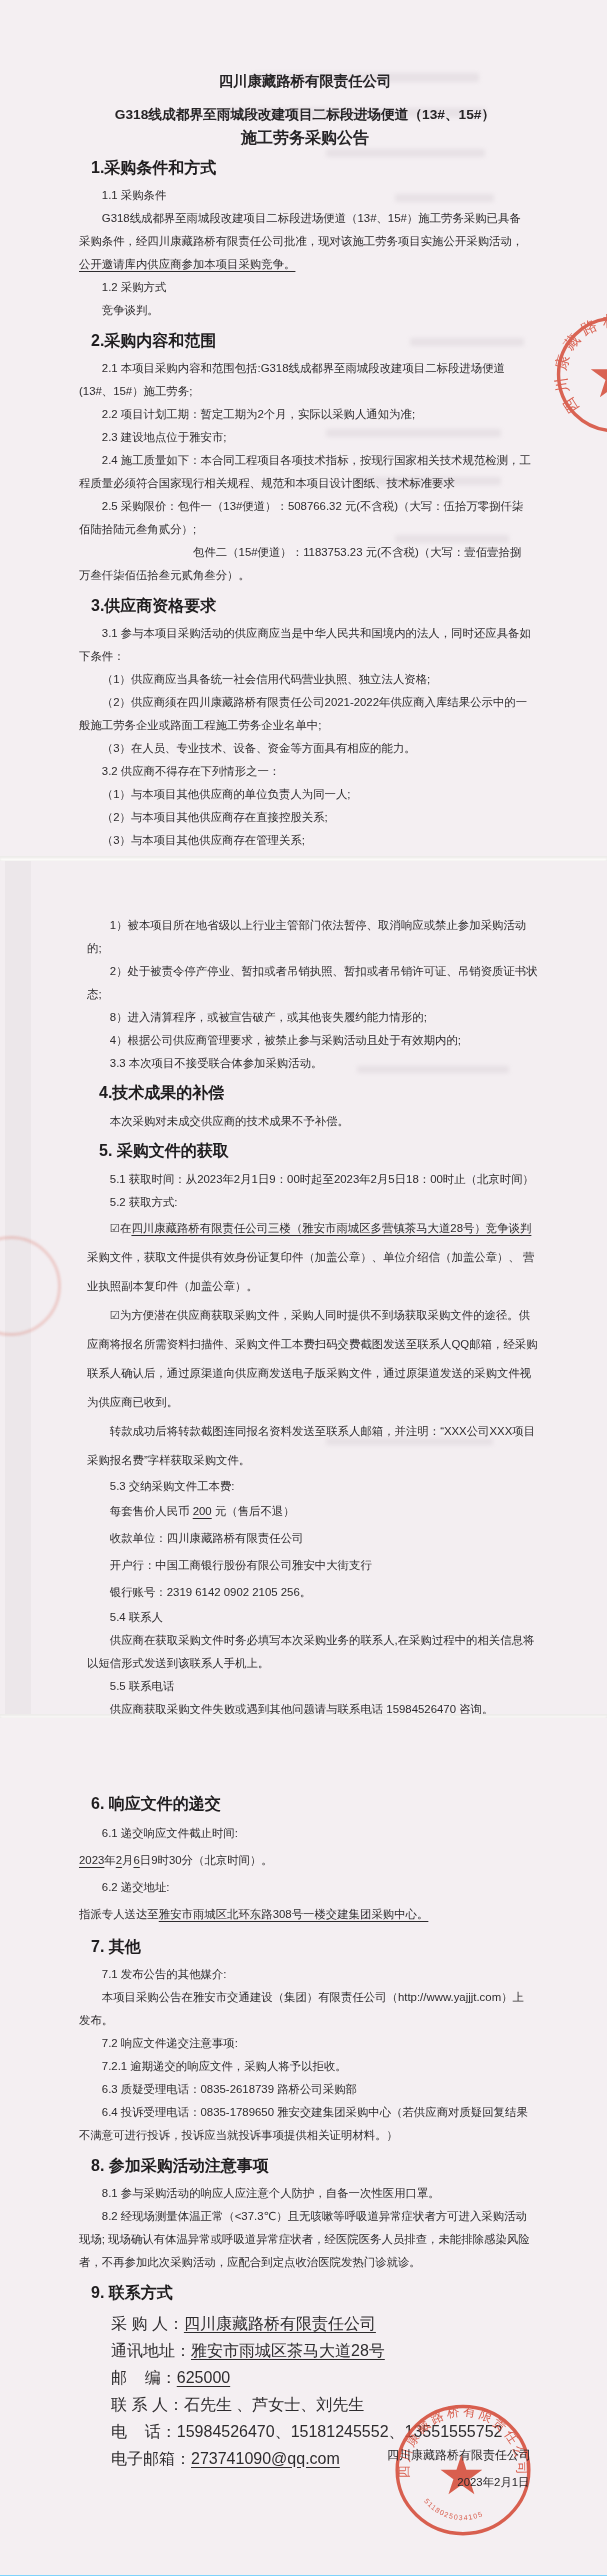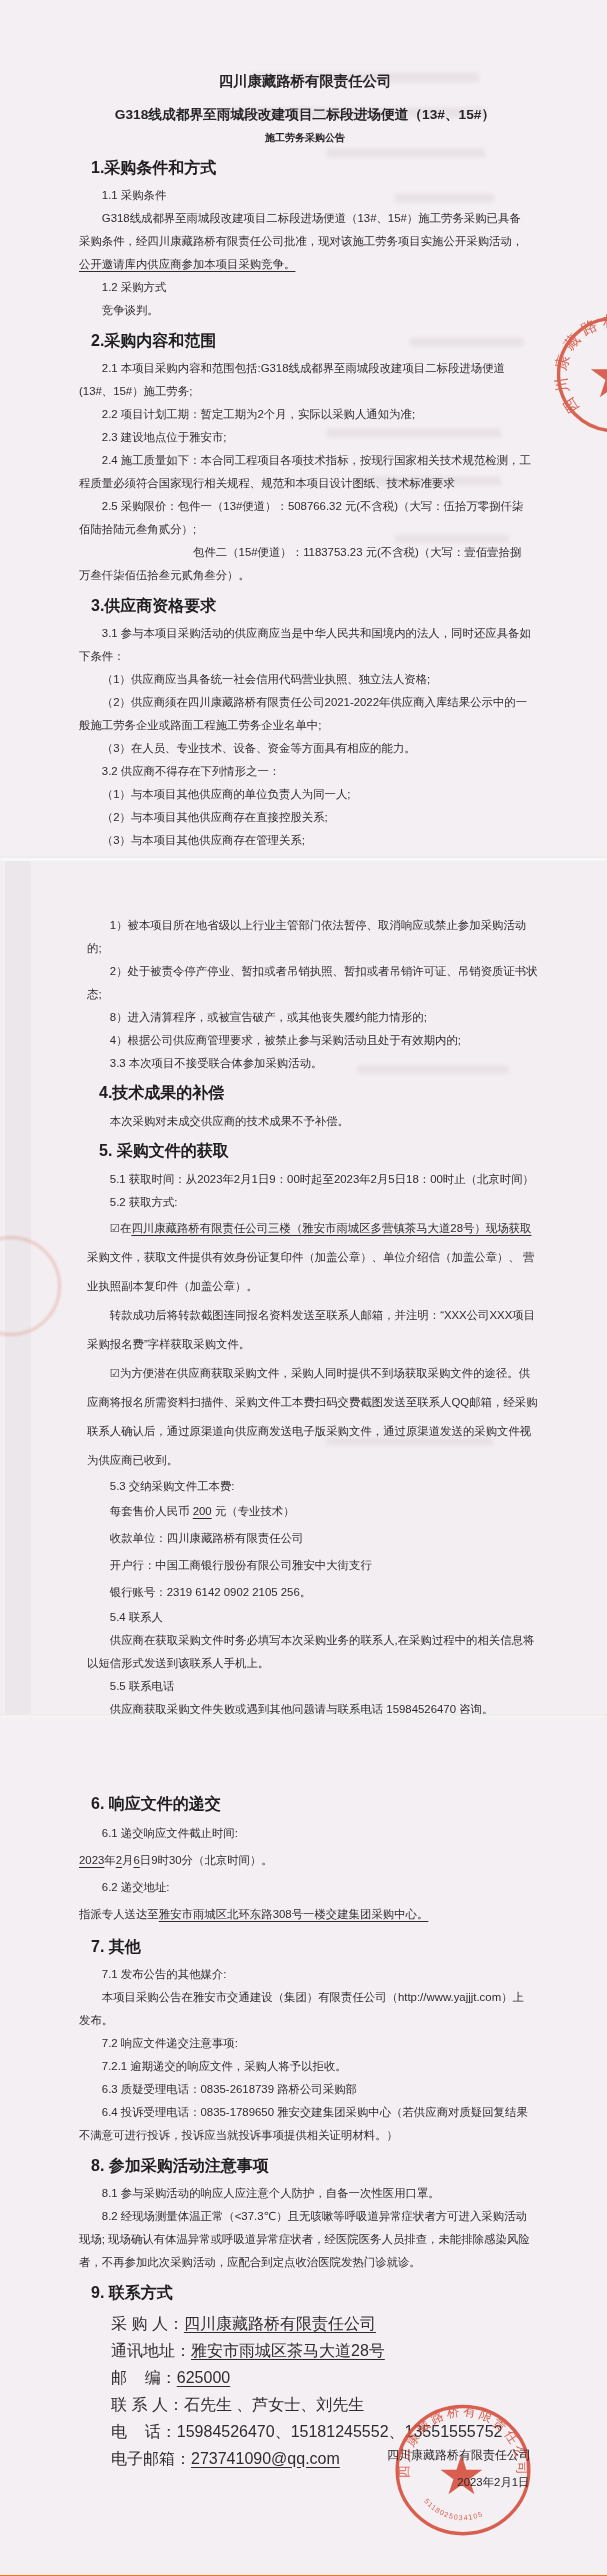--- a/index.html
+++ b/index.html
@@ -1,27 +1,27 @@
 <!DOCTYPE html>
 <html style="font-size:12px"><head>
 <meta charset="utf-8">
 <style>
   html,body{margin:0;padding:0;}
   body{background:#e9e5e7;font-family:"Liberation Sans","DejaVu Sans",sans-serif;}
-  #scan{position:relative;width:607px;height:2576px;margin:0 auto;background:#f97316;overflow:hidden;}
+  #scan{position:relative;width:607px;height:2576px;margin:0 auto;background:#7dd3fc;overflow:hidden;}
   .pg{position:relative;width:607px;overflow:hidden;background:#f4eff2;color:#2e2c2e;}
   .pg1{height:856px;padding:0;box-sizing:border-box;}
   .pg2{height:853px;background:#f3eef1;padding-left:8px;}
   .pg3{height:857px;background:#f4eff2;}
   .gap{height:4.6px;background:#fdfcfa;box-shadow:inset 0 2.3px 2.3px rgba(0,0,0,.07), inset 0 -0.8px 0.8px rgba(0,0,0,.04);}
   .inner{position:relative;padding:0 76px 0 79px;}
   .t{font-weight:bold;text-align:center;color:#262426;}
   .t1{font-size:14.4px;line-height:21px;margin:0 0 13px 0;}
   .t2{font-size:13.7px;line-height:20.5px;margin:0 0 2px 0;}
-  .t3{font-size:10px;line-height:20.5px;margin:0 0 7.6px 0;}
+  .t3{font-size:16px;line-height:20.5px;margin:0 0 7.6px 0;}
   .sec{font-size:16px;font-weight:bold;color:#1f1d1f;line-height:23px;margin:6.8px 0 5.3px 12px;}
   .b{font-size:11.4px;line-height:23px;margin:0;color:#2e2c2e;}
   .ind{text-indent:2em;}
   .ind10{text-indent:10em;}
   .lh36{line-height:27px;}
   .lh40{line-height:29px;}
   .u{text-decoration:underline;text-underline-offset:3px;}
   .crow{font-size:16px;line-height:27px;margin:0 0 0 2em;}
   .clabel{white-space:pre;}
   .sign{position:absolute;right:76px;top:729px;text-align:right;z-index:4;}
@@ -107,25 +107,25 @@
       <p class="b ind">8）进入清算程序，或被宣告破产，或其他丧失履约能力情形的;</p>
       <p class="b ind">4）根据公司供应商管理要求，被禁止参与采购活动且处于有效期内的;</p>
       <p class="b ind">3.3 本次项目不接受联合体参加采购活动。</p>
 
       <h2 class="sec">4.技术成果的补偿</h2>
       <p class="b ind">本次采购对未成交供应商的技术成果不予补偿。</p>
 
       <h2 class="sec">5. 采购文件的获取</h2>
       <p class="b ind">5.1 获取时间：从2023年2月1日9：00时起至2023年2月5日18：00时止（北京时间）</p>
       <p class="b ind">5.2 获取方式:</p>
-      <p class="b ind lh40"><span>☑</span><span>在</span><span class="u">四川康藏路桥有限责任公司三楼（雅安市雨城区多营镇茶马大道28号）现场获取</span><span>采购文件，获取文件提供有效身份证复印件（加盖公章）、单位介绍信（加盖公章）、 营业执照副本复印件（加盖公章）。</span></p>
+      <p class="b ind lh40"><span>☑</span><span>在</span><span class="u">四川康藏路桥有限责任公司三楼（雅安市雨城区多营镇茶马大道28号）竞争谈判</span><span>采购文件，获取文件提供有效身份证复印件（加盖公章）、单位介绍信（加盖公章）、 营业执照副本复印件（加盖公章）。</span></p>
+      <p class="b ind lh40"><span>☑</span><span>为方便潜在供应商获取采购文件，采购人同时提供不到场获取采购文件的途径。供应商将报名所需资料扫描件、采购文件工本费扫码交费截图发送至联系人QQ邮箱，经采购联系人确认后，通过原渠道向供应商发送电子版采购文件，通过原渠道发送的采购文件视为供应商已收到。</span></p>
       <p class="b ind lh40">转款成功后将转款截图连同报名资料发送至联系人邮箱，并注明：“XXX公司XXX项目采购报名费”字样获取采购文件。</p>
-      <p class="b ind lh40"><span>☑</span><span>为方便潜在供应商获取采购文件，采购人同时提供不到场获取采购文件的途径。供应商将报名所需资料扫描件、采购文件工本费扫码交费截图发送至联系人QQ邮箱，经采购联系人确认后，通过原渠道向供应商发送电子版采购文件，通过原渠道发送的采购文件视为供应商已收到。</span></p>
       <p class="b ind">5.3 交纳采购文件工本费:</p>
-      <p class="b ind lh36"><span>每套售价人民币 </span><span class="u">200</span><span> 元（专业技术）</span></p>
+      <p class="b ind lh36"><span>每套售价人民币 </span><span class="u">200</span><span> 元（售后不退）</span></p>
       <p class="b ind lh36">收款单位：四川康藏路桥有限责任公司</p>
       <p class="b ind lh36">开户行：中国工商银行股份有限公司雅安中大街支行</p>
       <p class="b ind lh36">银行账号：2319 6142 0902 2105 256。</p>
       <p class="b ind">5.4 联系人</p>
       <p class="b ind">供应商在获取采购文件时务必填写本次采购业务的联系人,在采购过程中的相关信息将以短信形式发送到该联系人手机上。</p>
       <p class="b ind">5.5 联系电话</p>
       <p class="b ind"><span>供应商获取采购文件失败或遇到其他问题请与联系电话 </span><span class="u">15984526470</span><span> 咨询。</span></p>
     </div>
   </div>
 

